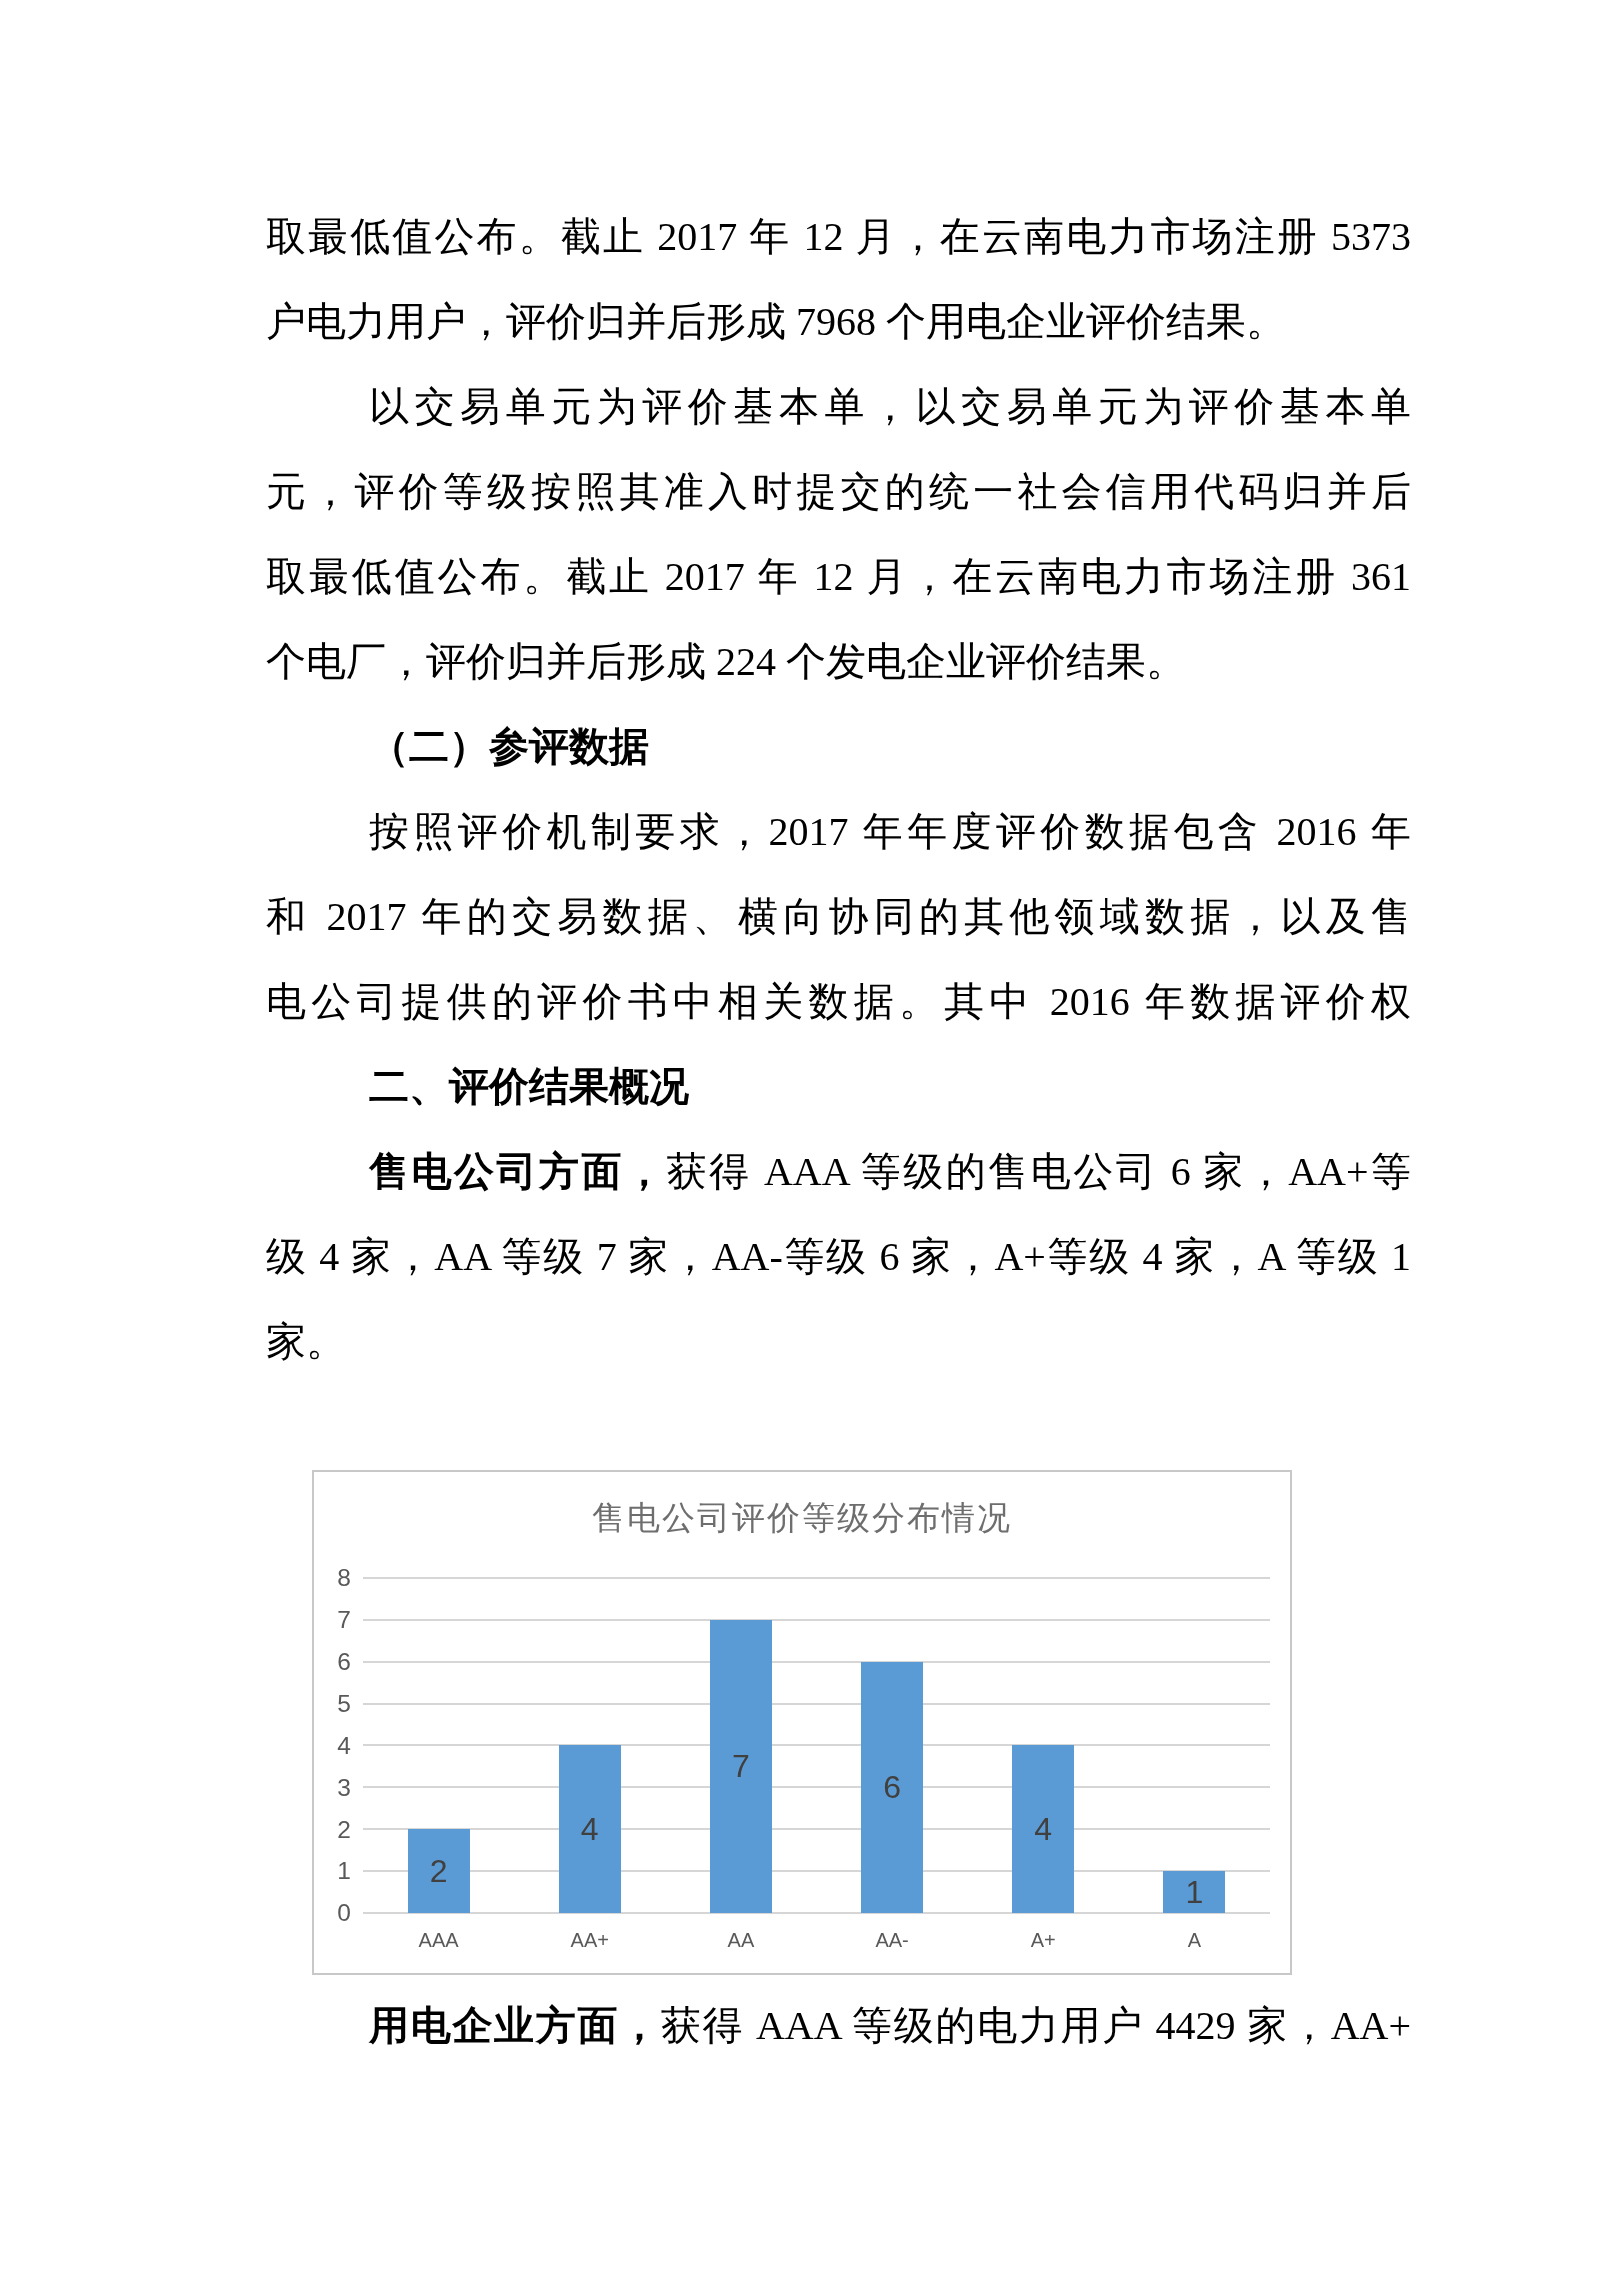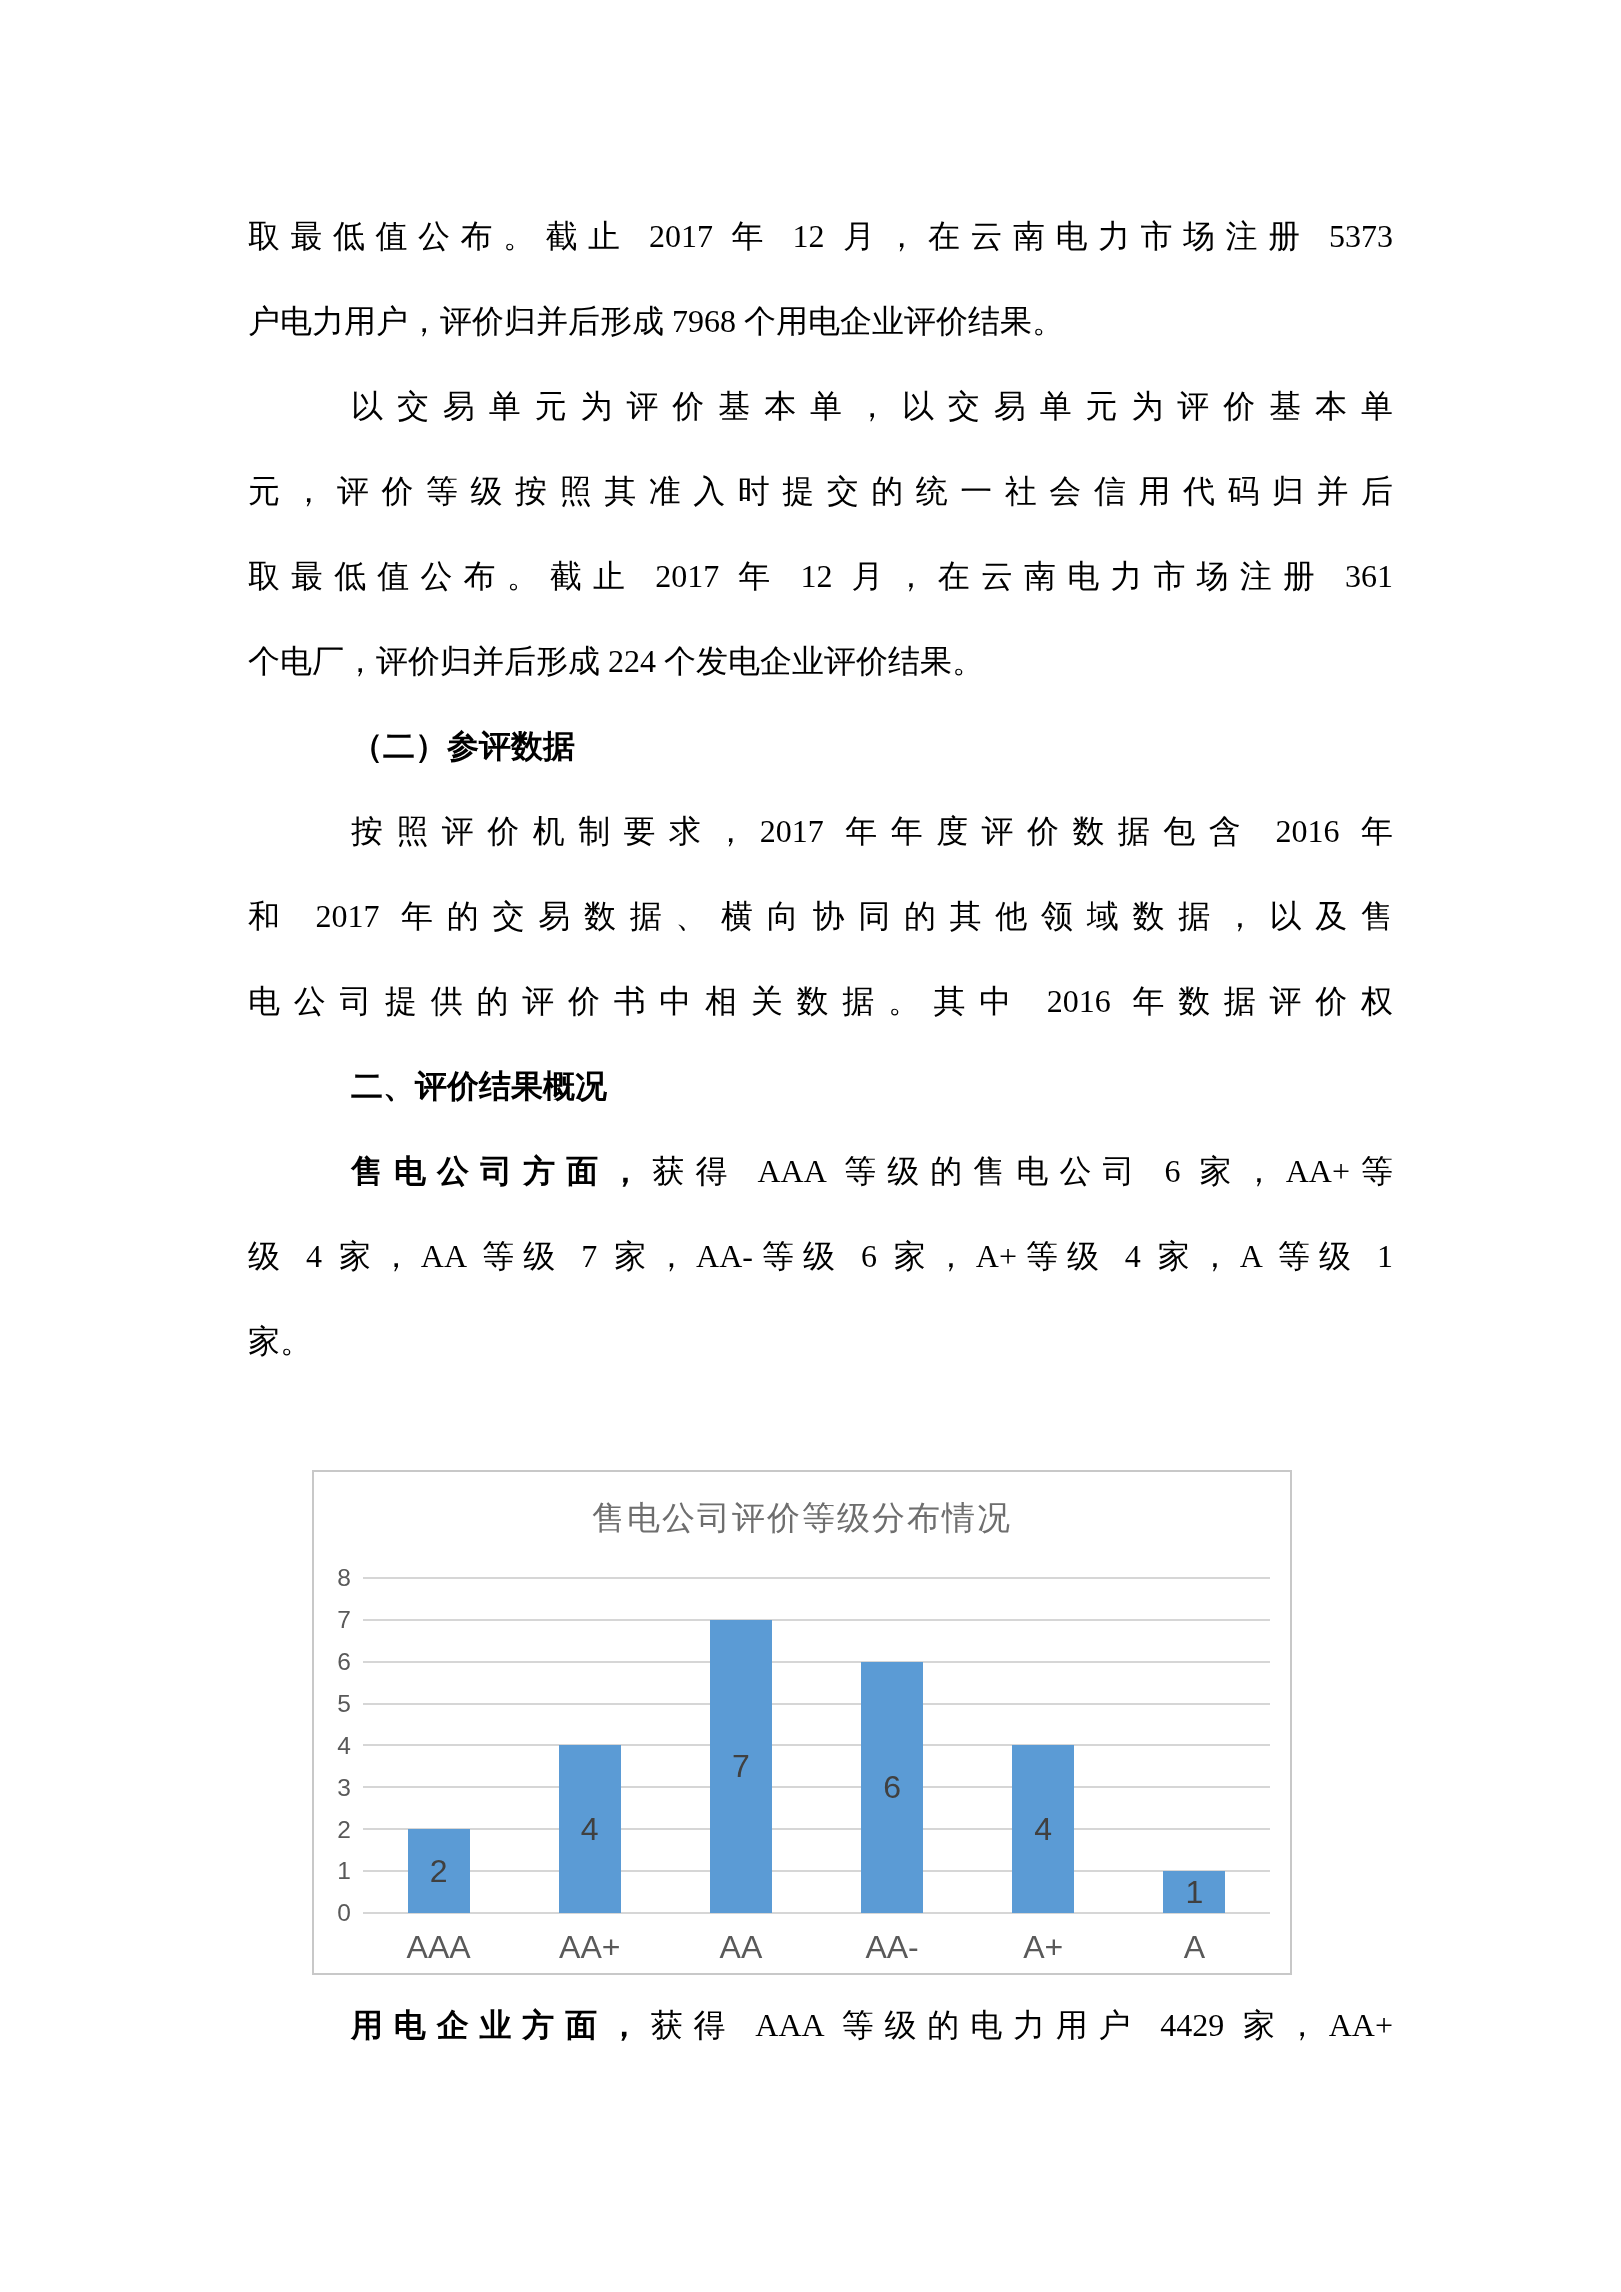--- a/index.html
+++ b/index.html
@@ -7,23 +7,23 @@
     position:relative;
     width:1621px;height:2293px;
     background:#ffffff;
     margin:0 auto;
     overflow:hidden;
     font-family:"Liberation Serif","DejaVu Serif",serif;
     color:#000;
   }
   .text-block{
     position:absolute;
-    left:248px;
+    left:266px;
     width:1145px;
-    font-size:32px;
+    font-size:40px;
     line-height:85px;
   }
   #block-top{top:194px;}
   #block-bottom{top:1983px;}
   .line{
     display:block;
     height:85px;
     text-align:justify;
     text-align-last:justify;
   }
@@ -87,21 +87,21 @@
   }
   .xlabels{
     position:absolute;
     left:49px;top:457px;
     width:907px;
     display:flex;
   }
   .xtick{
     flex:1;
     text-align:center;
-    font-size:32px;
+    font-size:20px;
   }
 </style>
 </head>
 <body>
 
 <div class="page">
 
   <div class="text-block" id="block-top">
     <div class="line">取最低值公布。截止 2017 年 12 月，在云南电力市场注册 5373</div>
     <div class="line endp">户电力用户，评价归并后形成 7968 个用电企业评价结果。</div>

